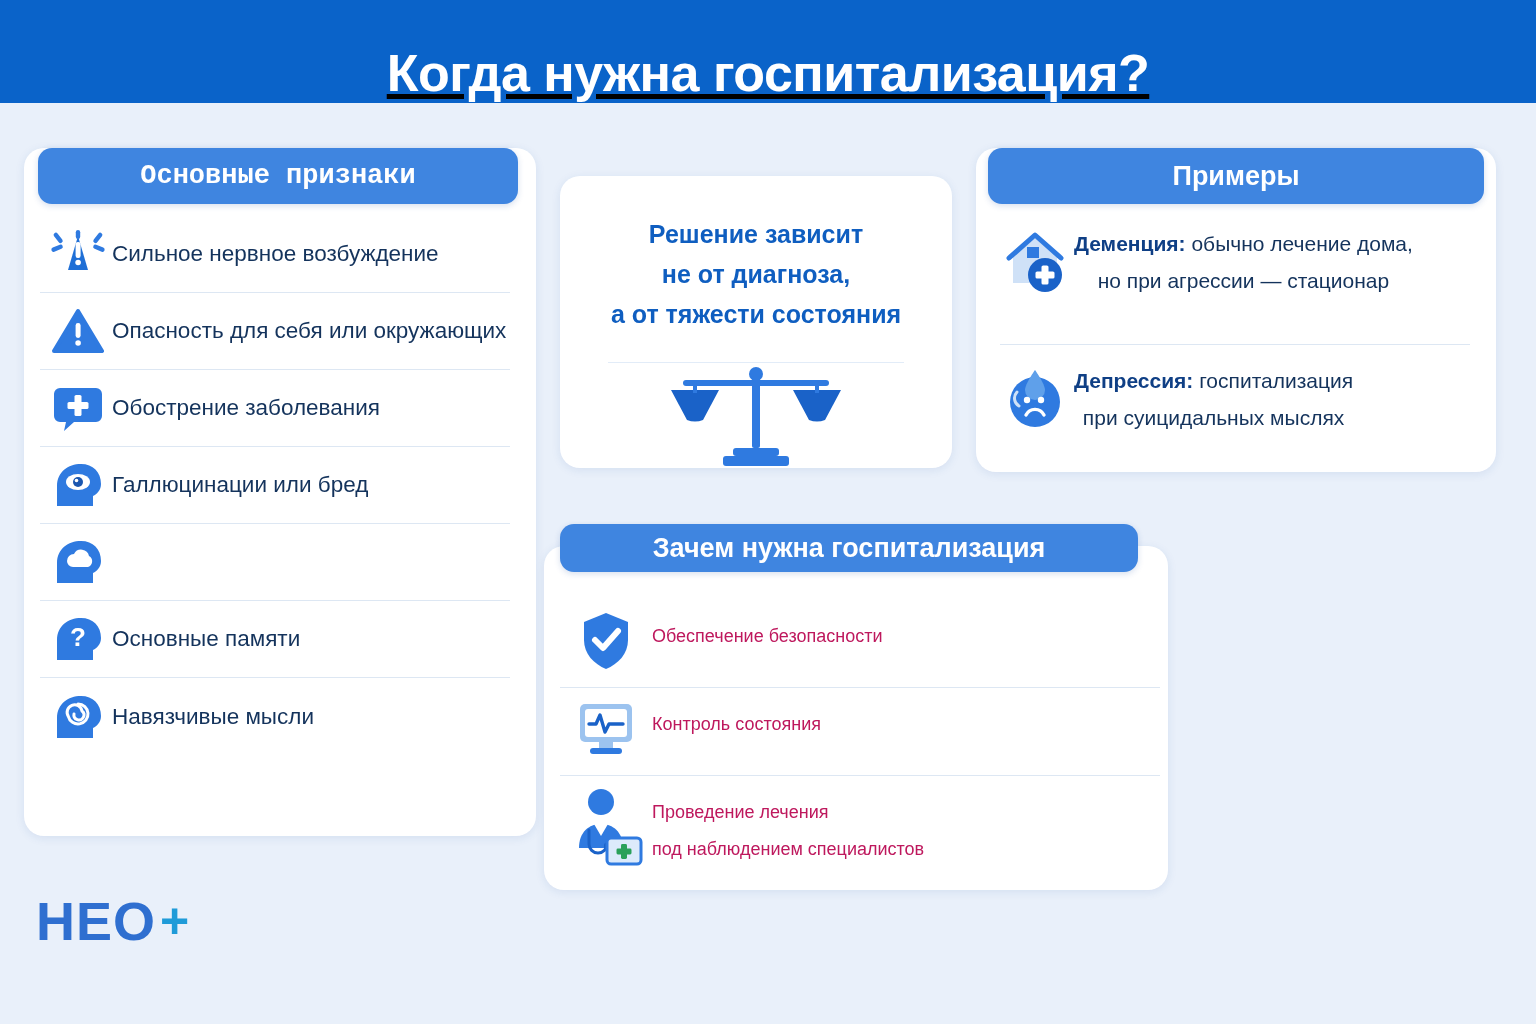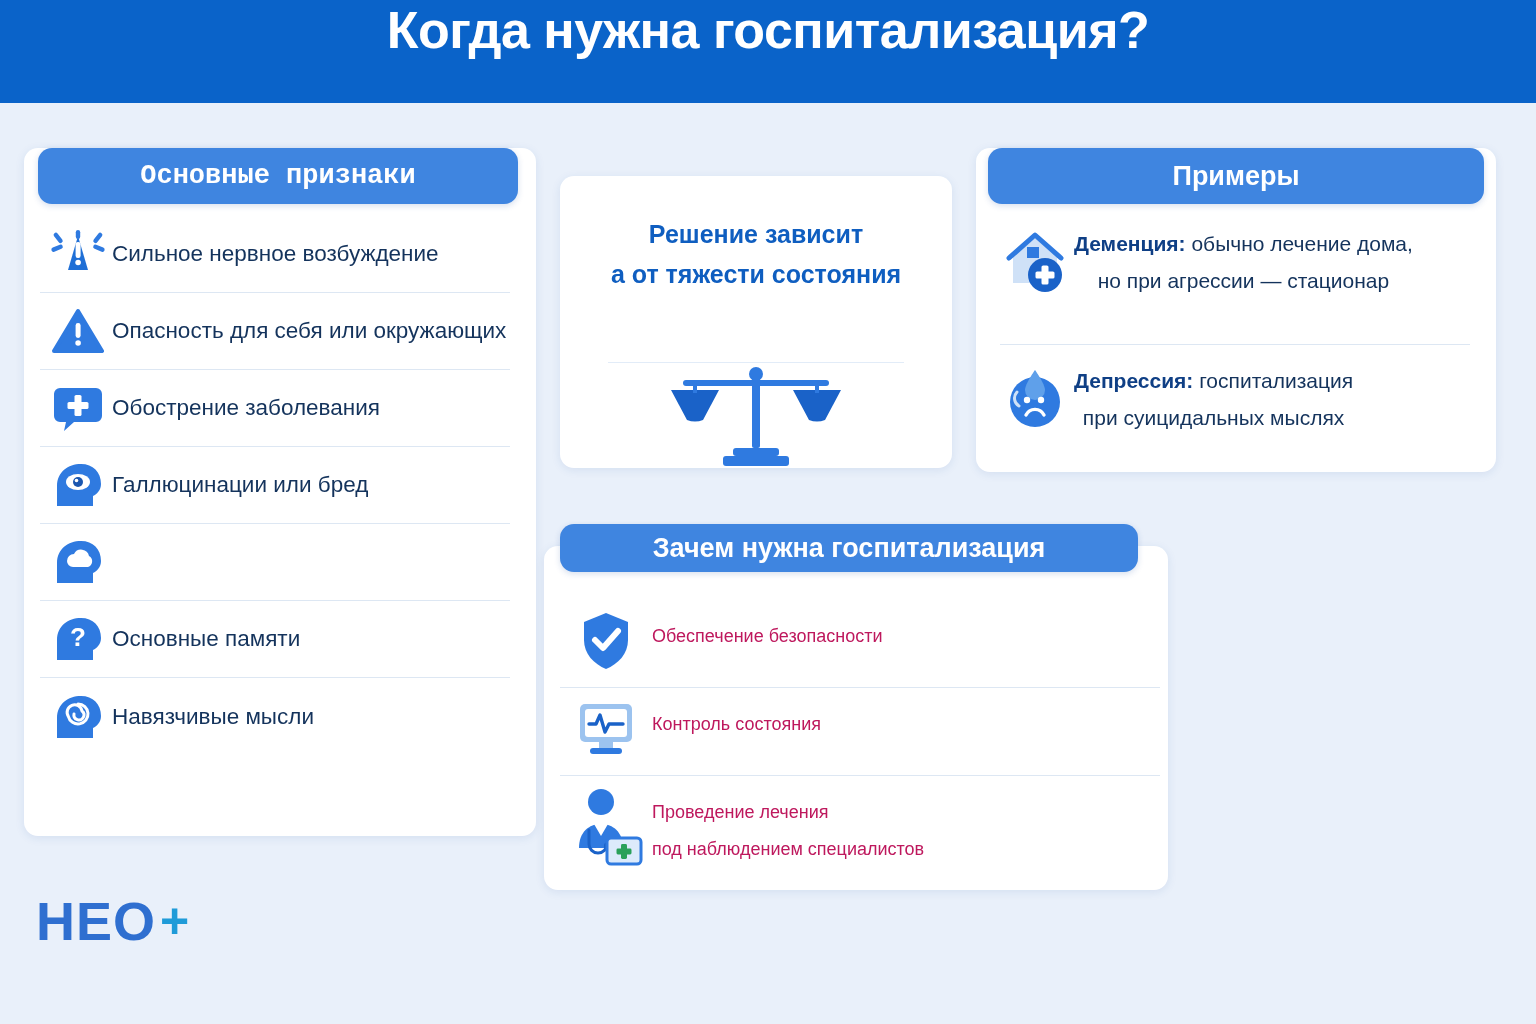--- a/index.html
+++ b/index.html
@@ -8,31 +8,31 @@
     width:1536px; height:1024px;
     background:#e9f0fa;
     font-family:"Liberation Sans", sans-serif;
     position:relative;
     overflow:hidden;
   }
   
   .header {
     position:absolute; left:0; top:0; width:1536px; height:103px;
     background:#0a63c9;
-    display:flex; align-items:flex-start; justify-content:center;
+    display:flex; align-items:flex-end; justify-content:center;text-decoration:underline;
   }
   .header h1 {
     margin:0; color:#ffffff; font-size:52px; font-weight:bold;
     letter-spacing:-0.5px;
   }
   
   .card {
     position:absolute;
     background:#ffffff;
-    border-radius:14px;
+    border-radius:20px;
     box-shadow:0 2px 10px rgba(30,80,160,0.10);
   }
   .card-title {
     position:absolute;
     background:#3f85e0;
     border-radius:14px;
     color:#ffffff;
     font-size:27px;
     font-weight:bold;
     display:flex; align-items:center; justify-content:center;
@@ -179,20 +179,21 @@
     </span>
     <span class="sign-label">Навязчивые мысли</span>
   </div>
 
 
 </div>
 
 <div class="card" id="decision-card">
   <div class="decision-text">
     <div>Решение зависит</div>
+    <div>не от диагноза,</div>
     <div>а от тяжести состояния</div>
   </div>
   <div class="decision-sep"></div>
   <div class="scale-wrap">
     <svg width="190" height="104" viewBox="0 0 190 104">
       <g fill="#2f7ae0">
         <circle cx="95" cy="10" r="7"></circle>
         <rect x="91" y="12" width="8" height="72" rx="2"></rect>
         <rect x="22" y="16" width="146" height="6" rx="3"></rect>
         <rect x="72" y="84" width="46" height="8" rx="3"></rect>

